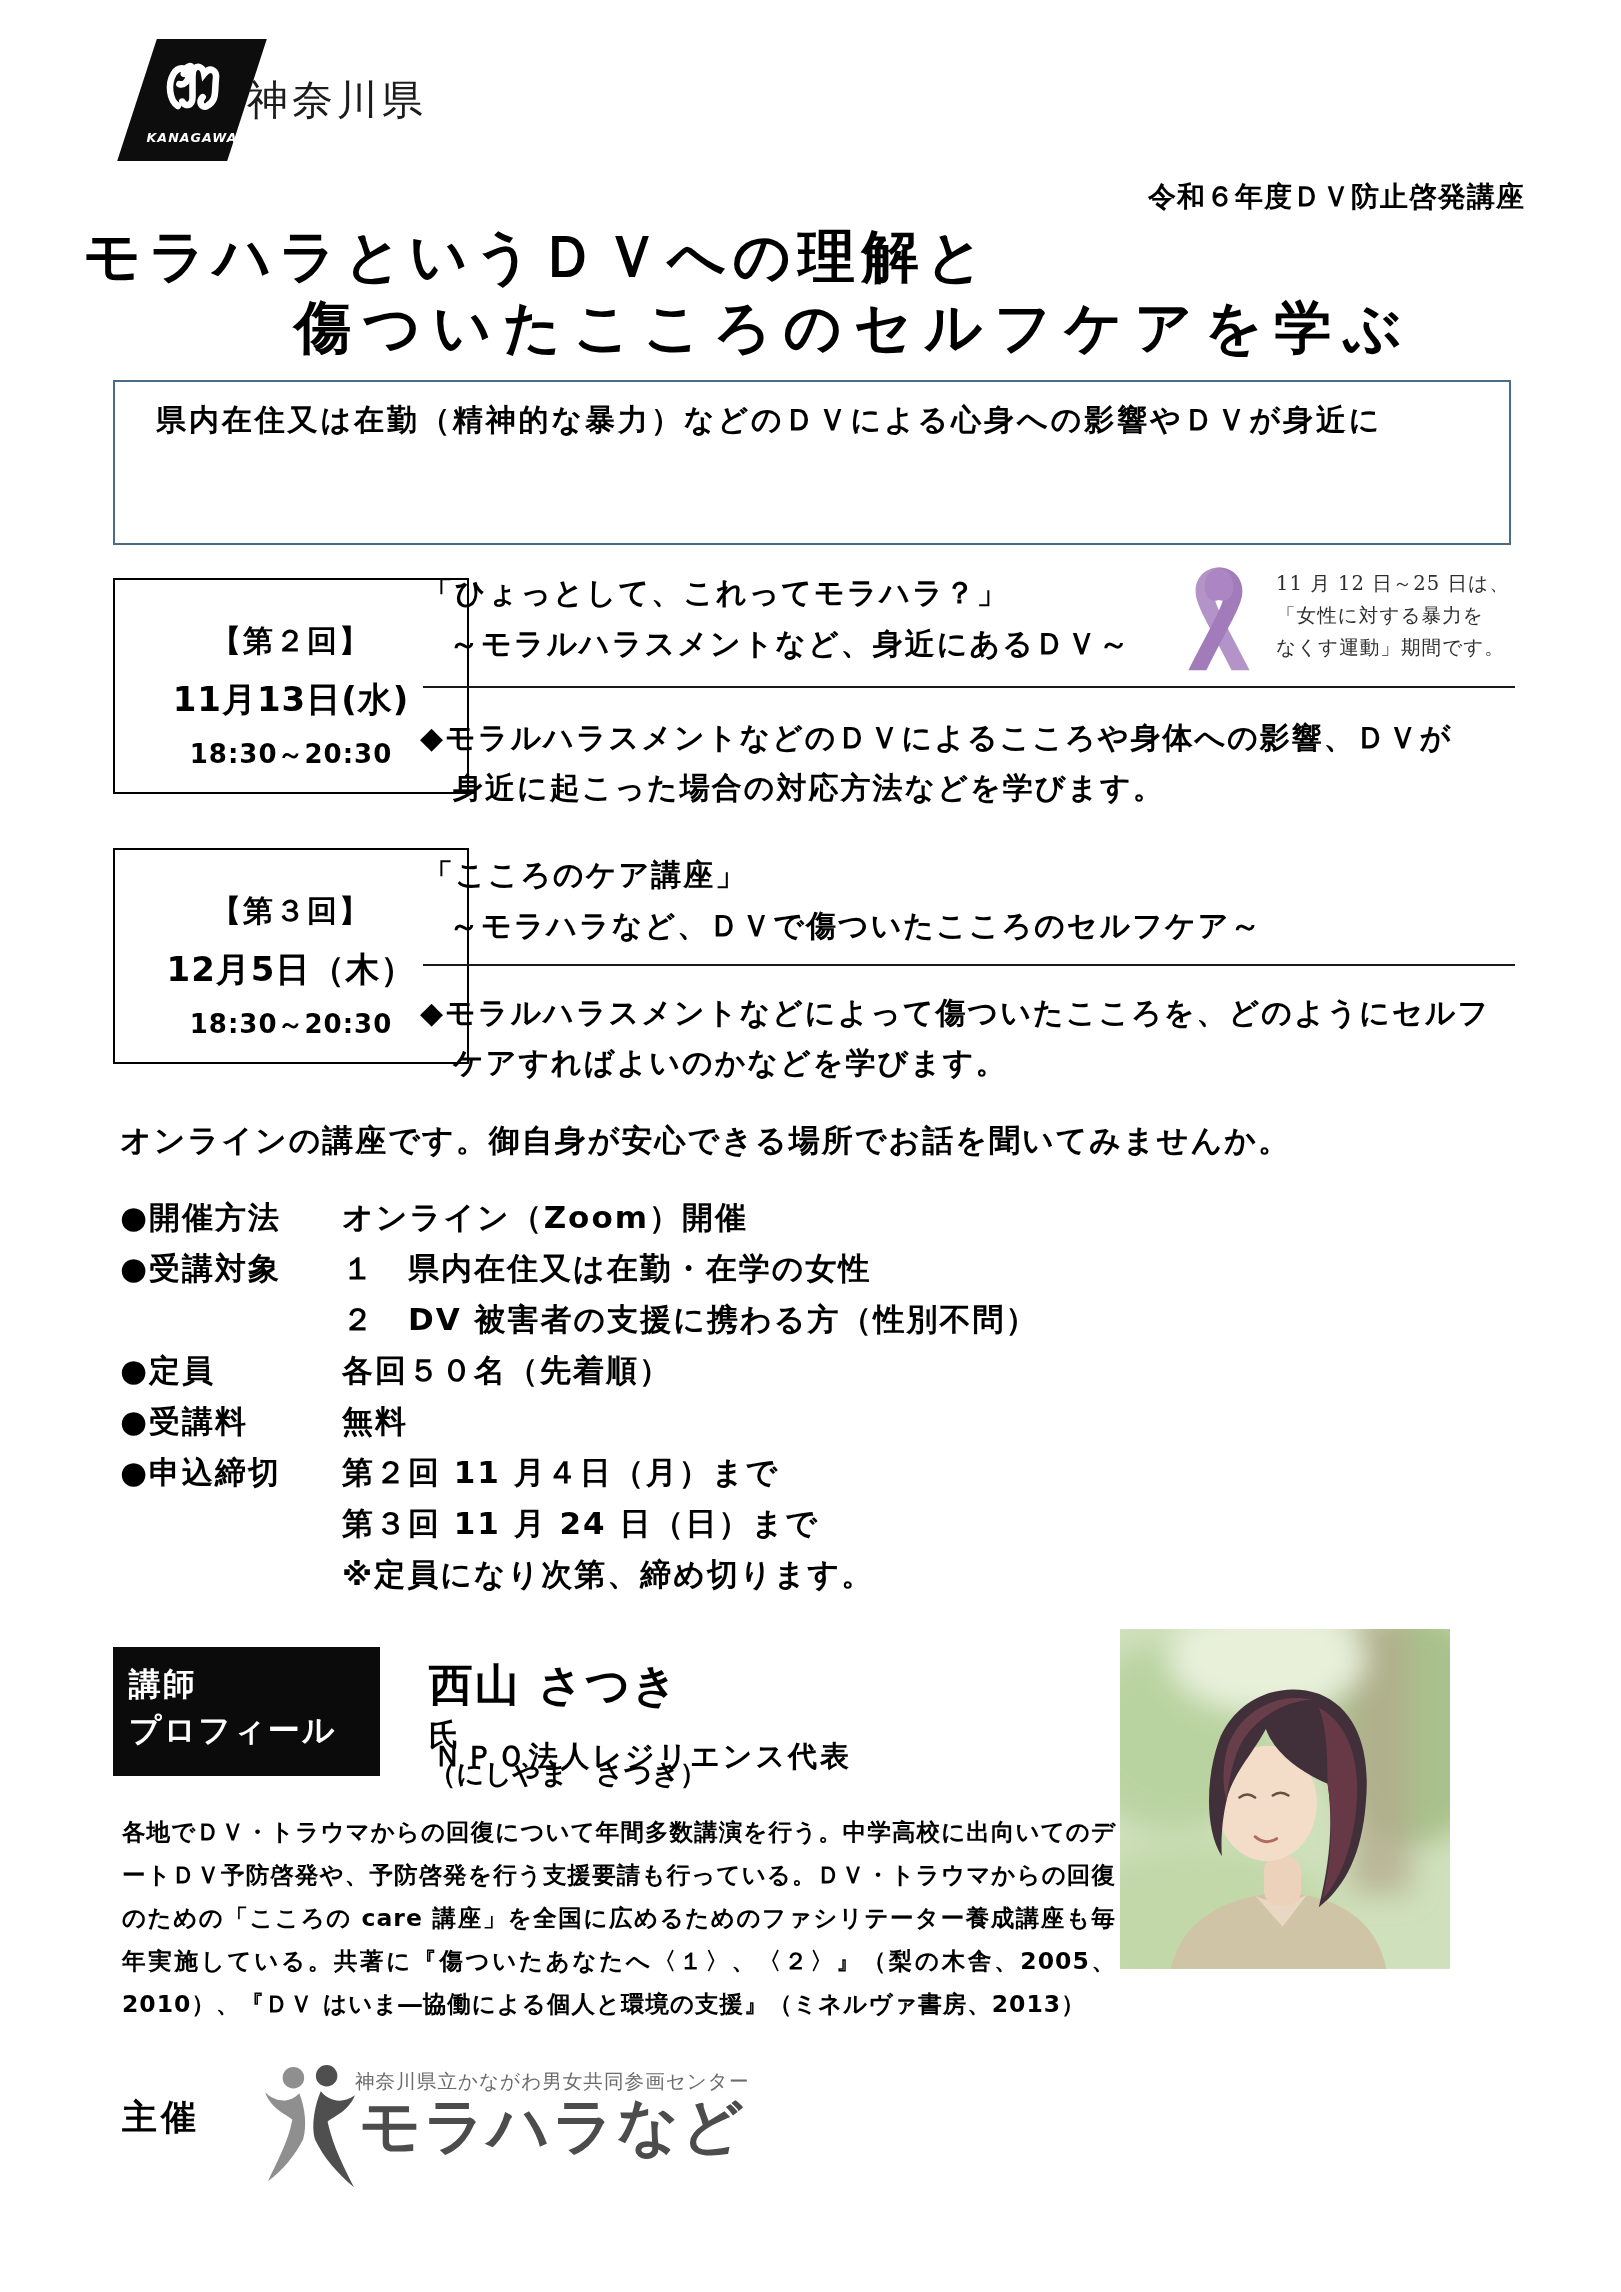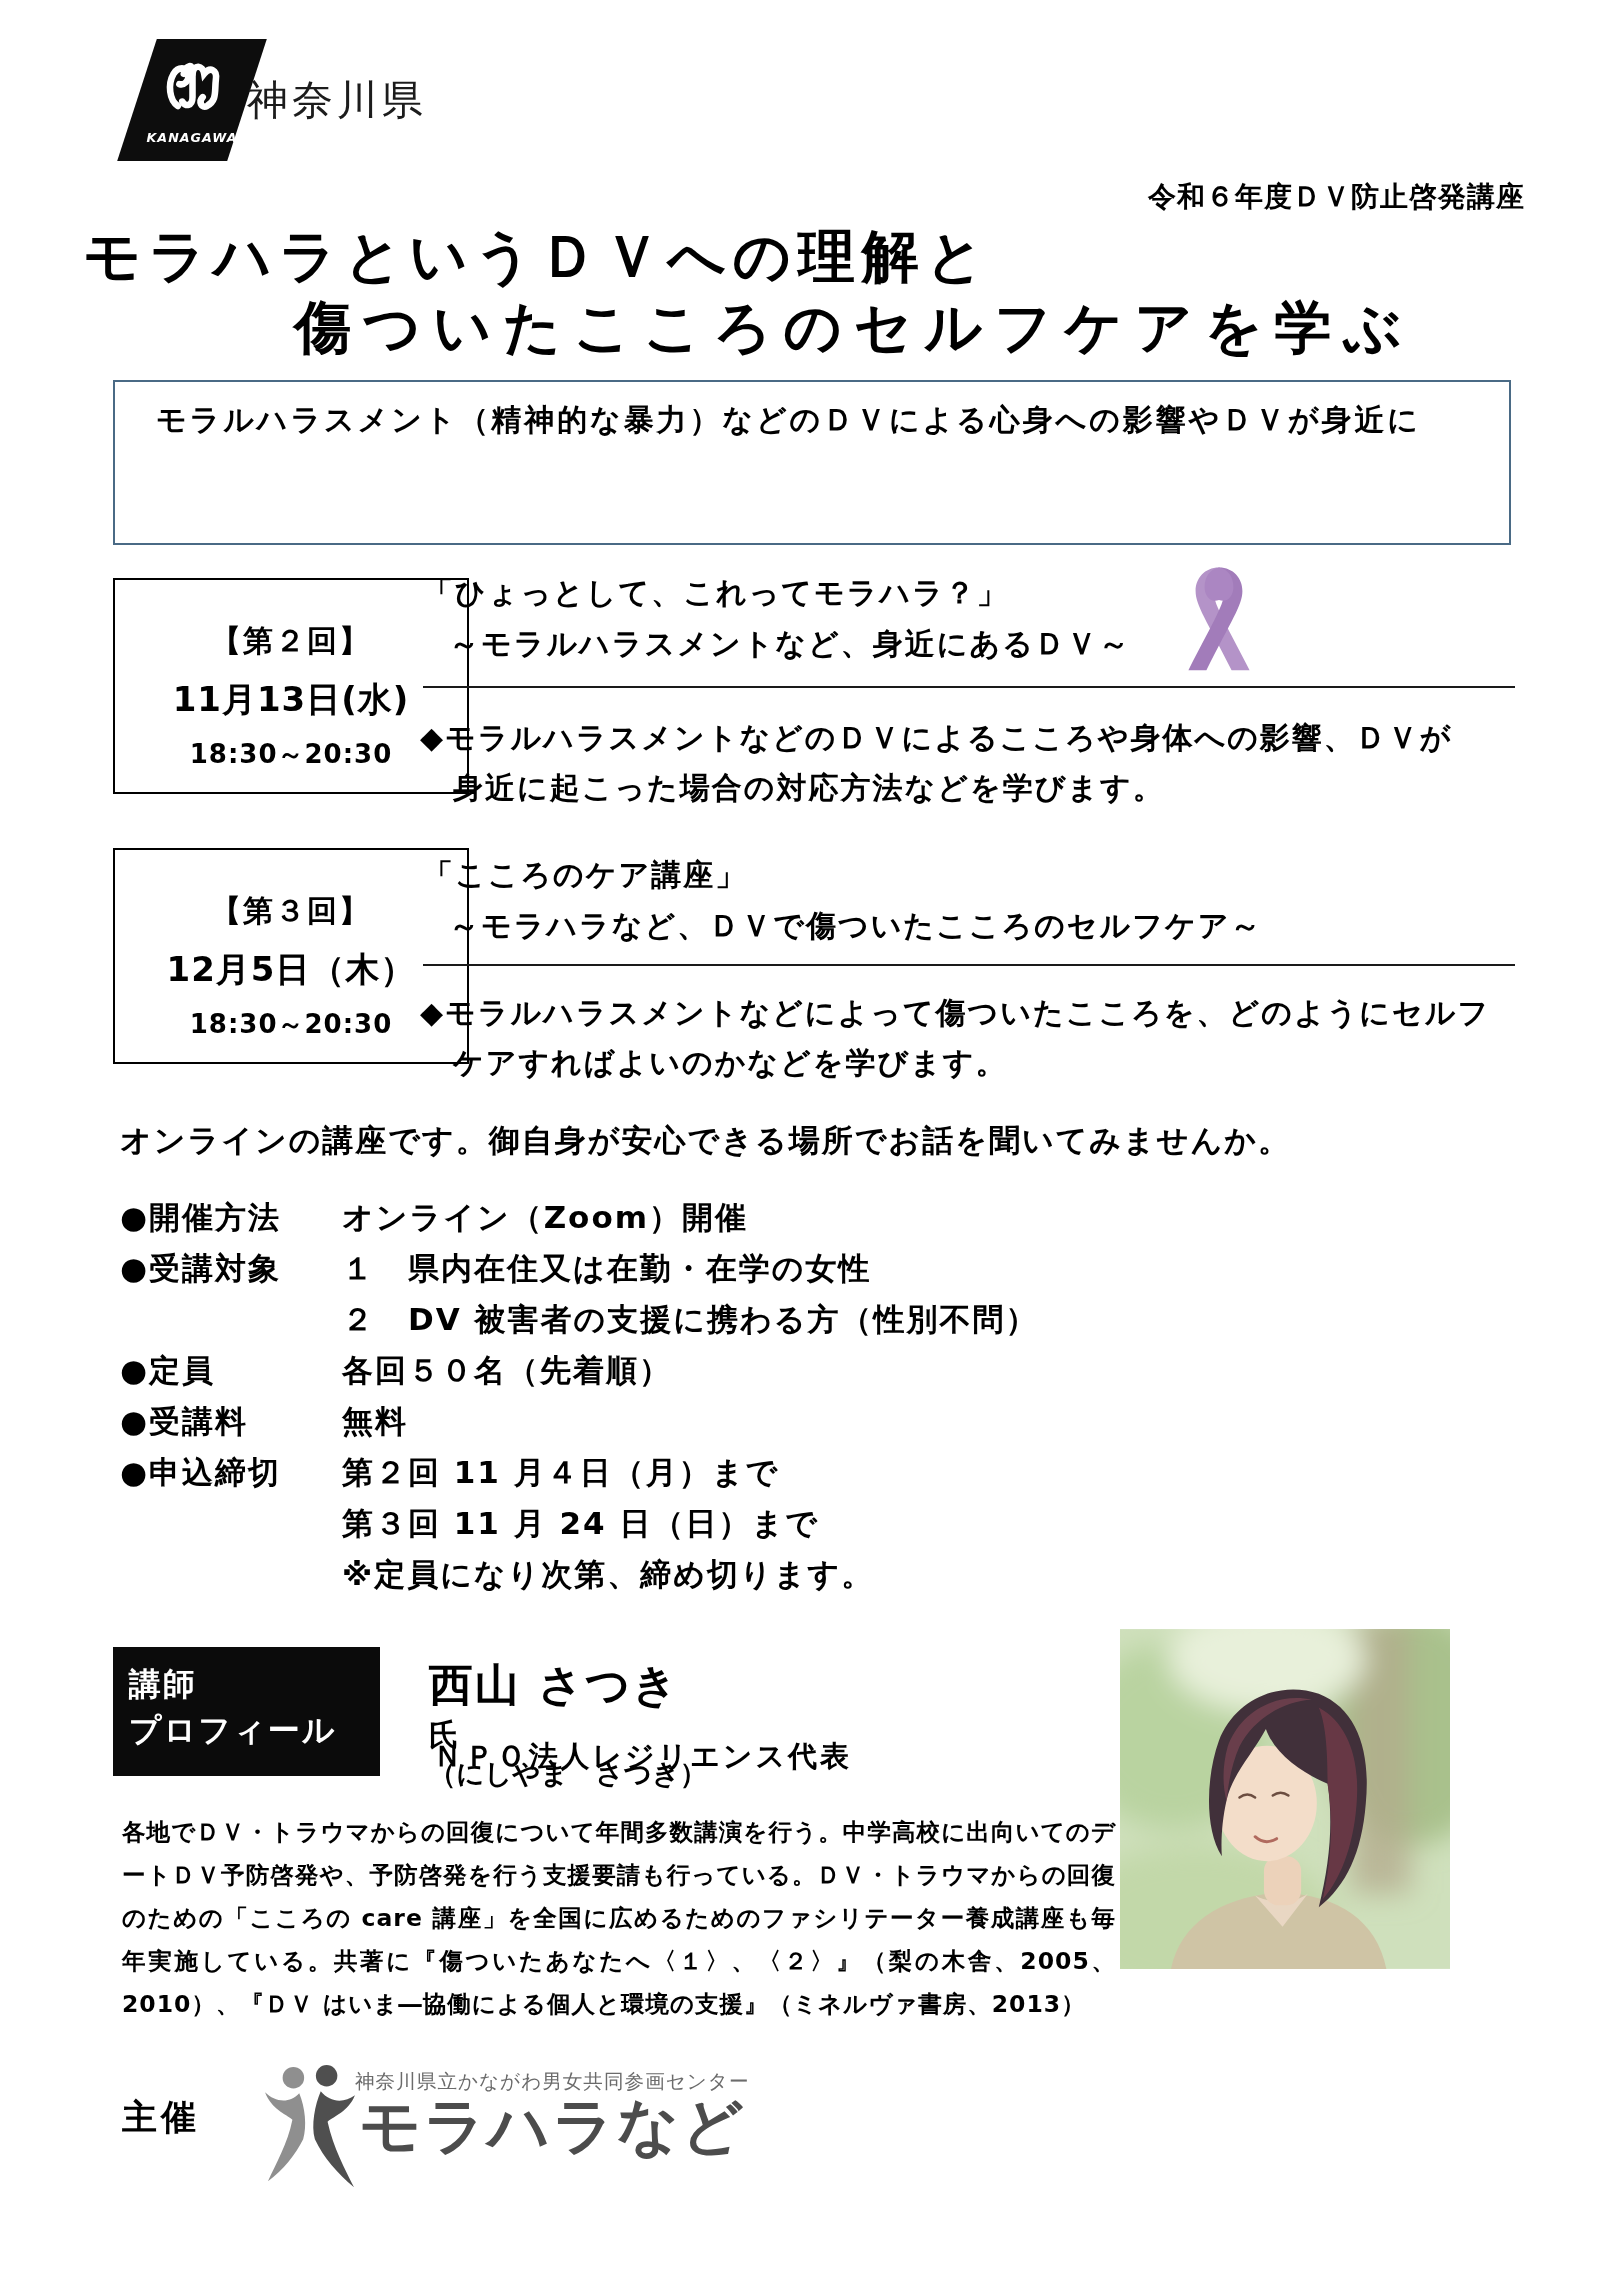--- a/index.html
+++ b/index.html
@@ -119,36 +119,41 @@
     </div>
   </div>
   <div class="abs pref-name">神奈川県</div>
 
   <div class="abs course-tag">令和６年度ＤＶ防止啓発講座</div>
 
   <div class="abs title-l2">傷ついたこころのセルフケアを学ぶ</div>
   <div class="abs title-l1">モラハラというＤＶへの理解と</div>
 
   <div class="abs intro-box">
-    <div>モラルハラスメント（精神的な暴力）などのＤＶによる心身への影響やＤＶが身近に</div>
+    <div>県内在住又は在勤（精神的な暴力）などのＤＶによる心身への影響やＤＶが身近に</div>
   </div>
 
   <div class="abs sess-box s1-box">
     <div class="round">【第２回】</div>
     <div class="date">11月13日(水)</div>
     <div class="time">18:30～20:30</div>
   </div>
   <div class="abs sess-title s1-title">「ひょっとして、これってモラハラ？」</div>
   <div class="abs sess-sub s1-sub">～モラルハラスメントなど、身近にあるＤＶ～</div>
 
   <svg class="abs ribbon" width="90" height="118" viewBox="0 0 100 120">
     <path d="M50,4 C34,4 24,16 24,30 C24,46 36,62 64,118 L84,118 C54,60 44,44 44,30 C44,20 48,12 56,12 Z" fill="#b493c8"></path>
     <path d="M50,4 C66,4 76,16 76,30 C76,46 64,62 36,118 L16,118 C46,60 56,44 56,30 C56,20 52,12 44,12 Z" fill="#a27cba"></path>
     <path d="M50,4 C40,6 34,14 34,26 C34,34 40,44 50,40 C60,44 66,34 66,26 C66,14 60,6 50,4 Z" fill="#ab86c2"></path>
   </svg>
+  <div class="abs ribbon-note">
+    <div>11 月 12 日～25 日は、</div>
+    <div>「女性に対する暴力を</div>
+    <div>なくす運動」期間です。</div>
+  </div>
 
   <div class="abs sess-line s1-line"></div>
   <div class="abs sess-desc s1-d1">◆モラルハラスメントなどのＤＶによるこころや身体への影響、ＤＶが</div>
   <div class="abs sess-desc s1-d2">身近に起こった場合の対応方法などを学びます。</div>
 
   <div class="abs sess-box s2-box">
     <div class="round">【第３回】</div>
     <div class="date">12月5日（木）</div>
     <div class="time">18:30～20:30</div>
   </div>

